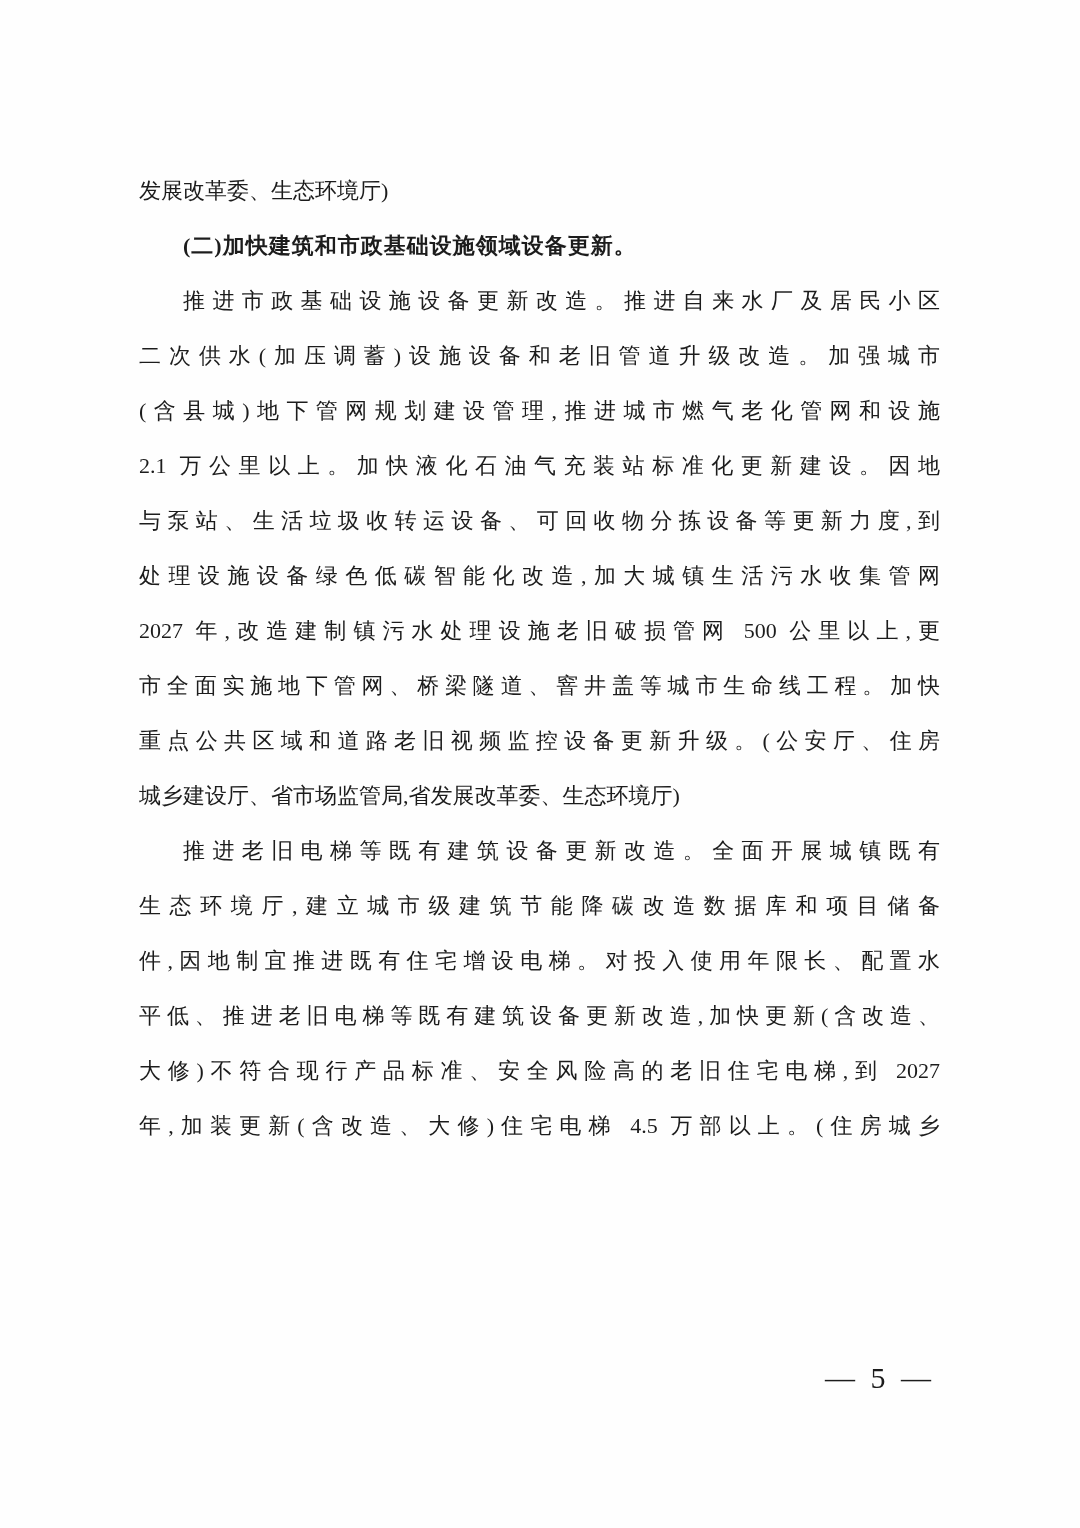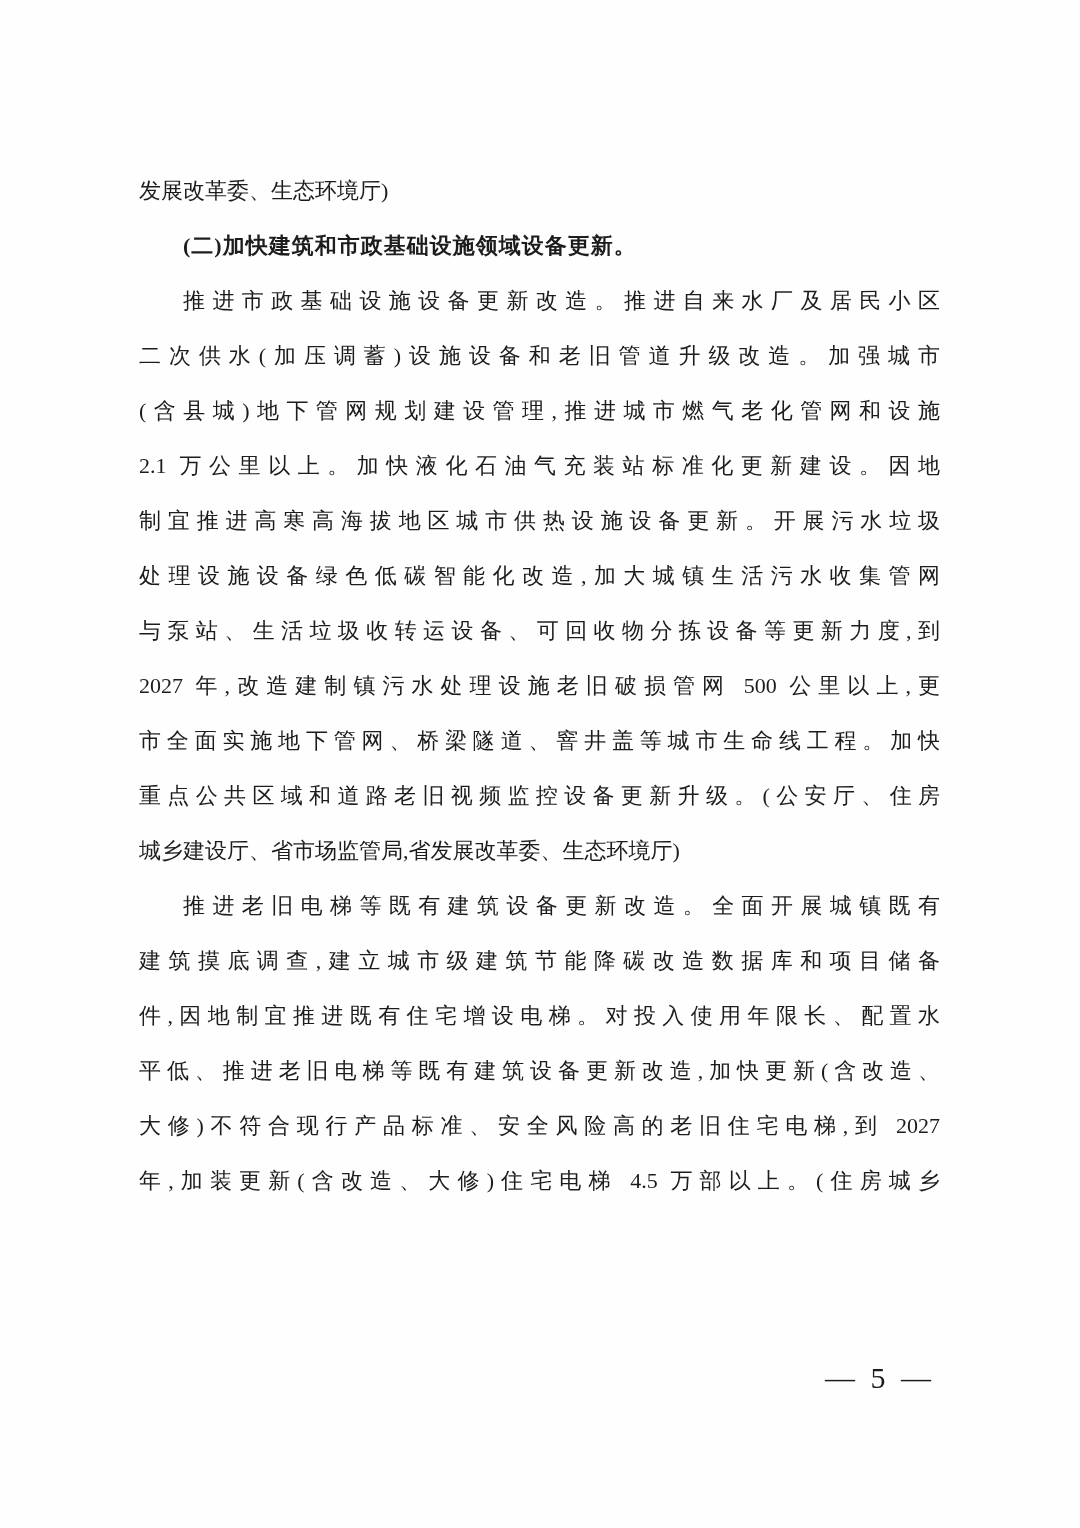--- a/index.html
+++ b/index.html
@@ -57,28 +57,27 @@
 <body>
 
 <div class="page">
   <div class="content">
     <div class="line no-just">发展改革委、生态环境厅)</div>
     <div class="line heading indent">(二)加快建筑和市政基础设施领域设备更新。</div>
     <div class="line indent">推进市政基础设施设备更新改造。推进自来水厂及居民小区</div>
     <div class="line">二次供水(加压调蓄)设施设备和老旧管道升级改造。加强城市</div>
     <div class="line">(含县城)地下管网规划建设管理,推进城市燃气老化管网和设施</div>
     <div class="line">2.1 万公里以上。加快液化石油气充装站标准化更新建设。因地</div>
-    <div class="line">制宜推进高寒高海拔地区城市供热设施设备更新。开展污水垃圾</div>
+    <div class="line">与泵站、生活垃圾收转运设备、可回收物分拣设备等更新力度,到</div>
     <div class="line">处理设施设备绿色低碳智能化改造,加大城镇生活污水收集管网</div>
-    <div class="line">与泵站、生活垃圾收转运设备、可回收物分拣设备等更新力度,到</div>
     <div class="line">2027 年,改造建制镇污水处理设施老旧破损管网 500 公里以上,更</div>
     <div class="line">市全面实施地下管网、桥梁隧道、窨井盖等城市生命线工程。加快</div>
     <div class="line">重点公共区域和道路老旧视频监控设备更新升级。(公安厅、住房</div>
     <div class="line no-just">城乡建设厅、省市场监管局,省发展改革委、生态环境厅)</div>
     <div class="line indent">推进老旧电梯等既有建筑设备更新改造。全面开展城镇既有</div>
-    <div class="line">建筑摸底调查,建立城市级建筑节能降碳改造数据库和项目储备</div>
+    <div class="line">生态环境厅,建立城市级建筑节能降碳改造数据库和项目储备</div>
     <div class="line">件,因地制宜推进既有住宅增设电梯。对投入使用年限长、配置水</div>
     <div class="line">平低、推进老旧电梯等既有建筑设备更新改造,加快更新(含改造、</div>
     <div class="line">大修)不符合现行产品标准、安全风险高的老旧住宅电梯,到 2027</div>
     <div class="line">年,加装更新(含改造、大修)住宅电梯 4.5 万部以上。(住房城乡</div>
   </div>
   <div class="footer">— 5 —</div>
 </div>
 
 </body></html>

